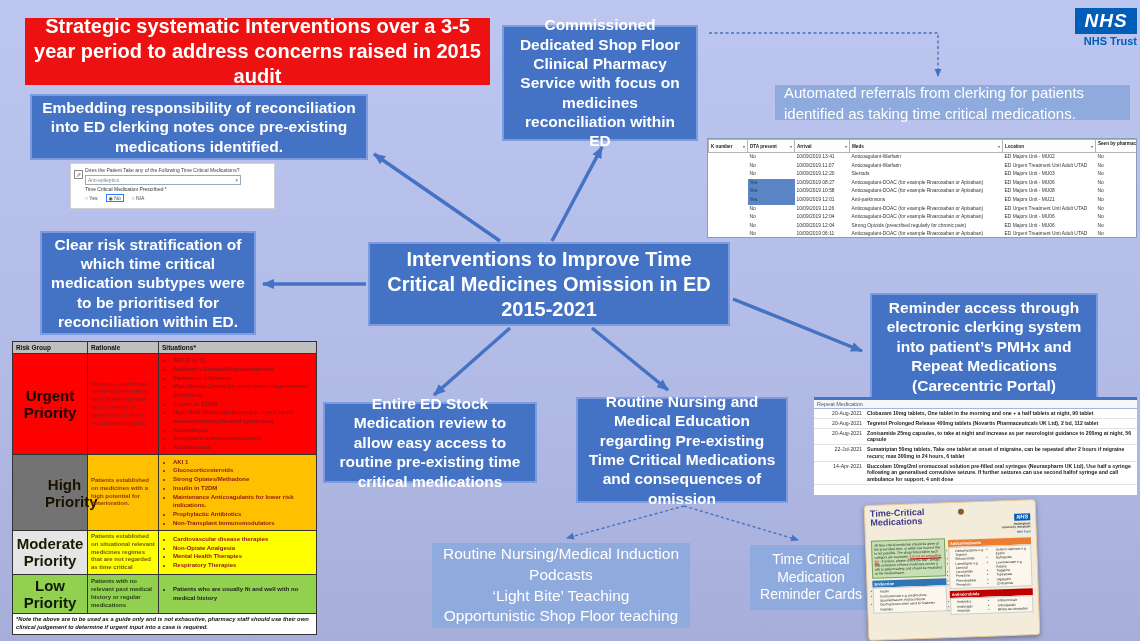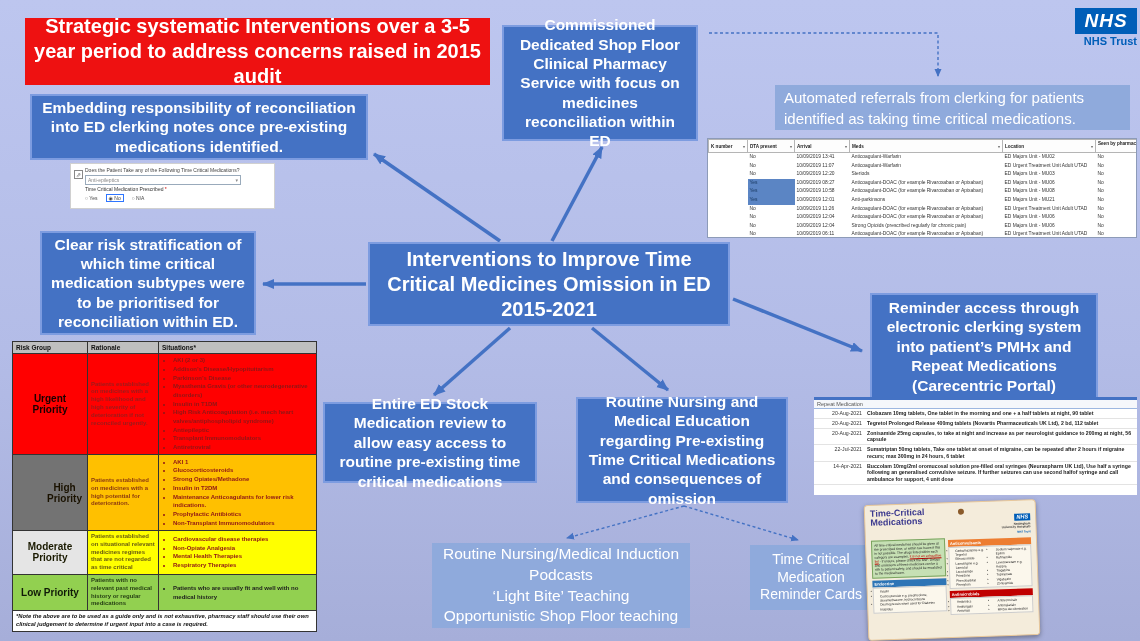--- a/index.html
+++ b/index.html
@@ -15,21 +15,21 @@
   .redbox{background:#ee1111;font-weight:700}
   
   #redTitle{left:25px;top:18px;width:465px;height:67px;font-size:20px}
   #embedding{left:30px;top:94px;width:338px;height:66px;font-size:15.5px}
   #clearRisk{left:40px;top:231px;width:216px;height:104px;font-size:15.5px}
   #commissioned{left:502px;top:25px;width:196px;height:116px;font-size:15.5px}
   #centerBox{left:368px;top:242px;width:362px;height:84px;font-size:20px}
   #inbuilt{left:870px;top:293px;width:228px;height:107px;font-size:15.5px}
   #edStock{left:323px;top:402px;width:214px;height:81px;font-size:15.5px}
   #education{left:576px;top:397px;width:212px;height:106px;font-size:15.5px}
-  #automated{left:775px;top:85px;width:355px;height:45px;font-size:15px;justify-content:flex-start;text-align:left;line-height:1.4}
+  #automated{left:775px;top:85px;width:355px;height:35px;font-size:15px;justify-content:flex-start;text-align:left;line-height:1.4}
   #podcasts{left:432px;top:543px;width:258px;height:85px;font-size:15.5px;line-height:1.35}
   #reminder{left:750px;top:545px;width:122px;height:65px;font-size:14px}
   
   #nhsBlock{right:3px;top:8px;width:210px;text-align:right;z-index:2}
   #nhsLogo{display:inline-block;width:62px;height:26px;background:#005EB8;color:#fff;
     font-style:italic;font-weight:900;font-size:19px;line-height:26px;text-align:center;letter-spacing:1px}
   #trustName{margin-top:2px;font-weight:700;font-size:15px;color:#20202c;line-height:1.1;white-space:pre-line}
   #trustSub{font-weight:700;font-size:11px;color:#005EB8;margin-top:1px}
   
   #formShot{left:70px;top:163px;width:205px;height:46px;background:#fff;border:1px solid #d0d0d0;z-index:2;padding:3px 4px 3px 14px;font-size:5px;color:#333}
@@ -53,21 +53,21 @@
   #repeat{left:814px;top:397px;width:323px;height:98px;background:#fff;border-top:3px solid #4472c4;z-index:2;overflow:hidden}
   #rmtitle{font-size:5.5px;color:#555;padding:1px 3px;border-bottom:1px solid #9db7e0;background:#f5f7fb}
   .rmrow{display:flex;border-bottom:0.5px solid #e3e3e3;padding:1px 2px}
   .rmd{width:46px;text-align:right;padding-right:5px;font-size:5.2px;color:#333;flex:none}
   .rmt{flex:1;font-size:5.2px;font-weight:700;color:#222;line-height:1.3}
   
   #riskTbl{left:12px;top:341px;width:289px;z-index:2;background:#fff}
   #riskTbl table{border-collapse:collapse;width:100%;table-layout:fixed}
   #riskTbl th{background:#bfbfbf;color:#111;font-size:6.5px;font-weight:700;text-align:left;border:1px solid #333;padding:2px 3px}
   #riskTbl td{border:1px solid #333;vertical-align:middle;padding:2px 3px}
-  #riskTbl td.rg{text-align:center;font-weight:800;font-size:10px}
+  #riskTbl td.rg{text-align:center;font-weight:800;font-size:15px}
   #riskTbl td.rr{font-size:6px;font-weight:600;line-height:1.3}
   #riskTbl td.rs{vertical-align:middle}
   #riskTbl ul{margin:0;padding-left:11px;font-size:6px;font-weight:600;line-height:1.45}
   #riskTbl .rfoot{font-size:5.8px;font-style:italic;font-weight:700;color:#111;background:#fff;line-height:1.35}
   
   #cardShot{left:862px;top:502px;width:178px;height:139px;z-index:3}
   #card{width:172px;height:136px;margin-left:4px;background:#f4ecdb;border:1px solid #e9c89a;border-radius:4px;
     transform:rotate(-2deg);box-shadow:0 2px 5px rgba(0,0,0,.35);padding:4px 5px;box-sizing:border-box;overflow:hidden}
   #cardHead{display:flex;justify-content:space-between;align-items:flex-start;position:relative}
   #cardTitle{font-size:9px;font-weight:800;color:#3c3a8f;line-height:1.02;width:72px}

